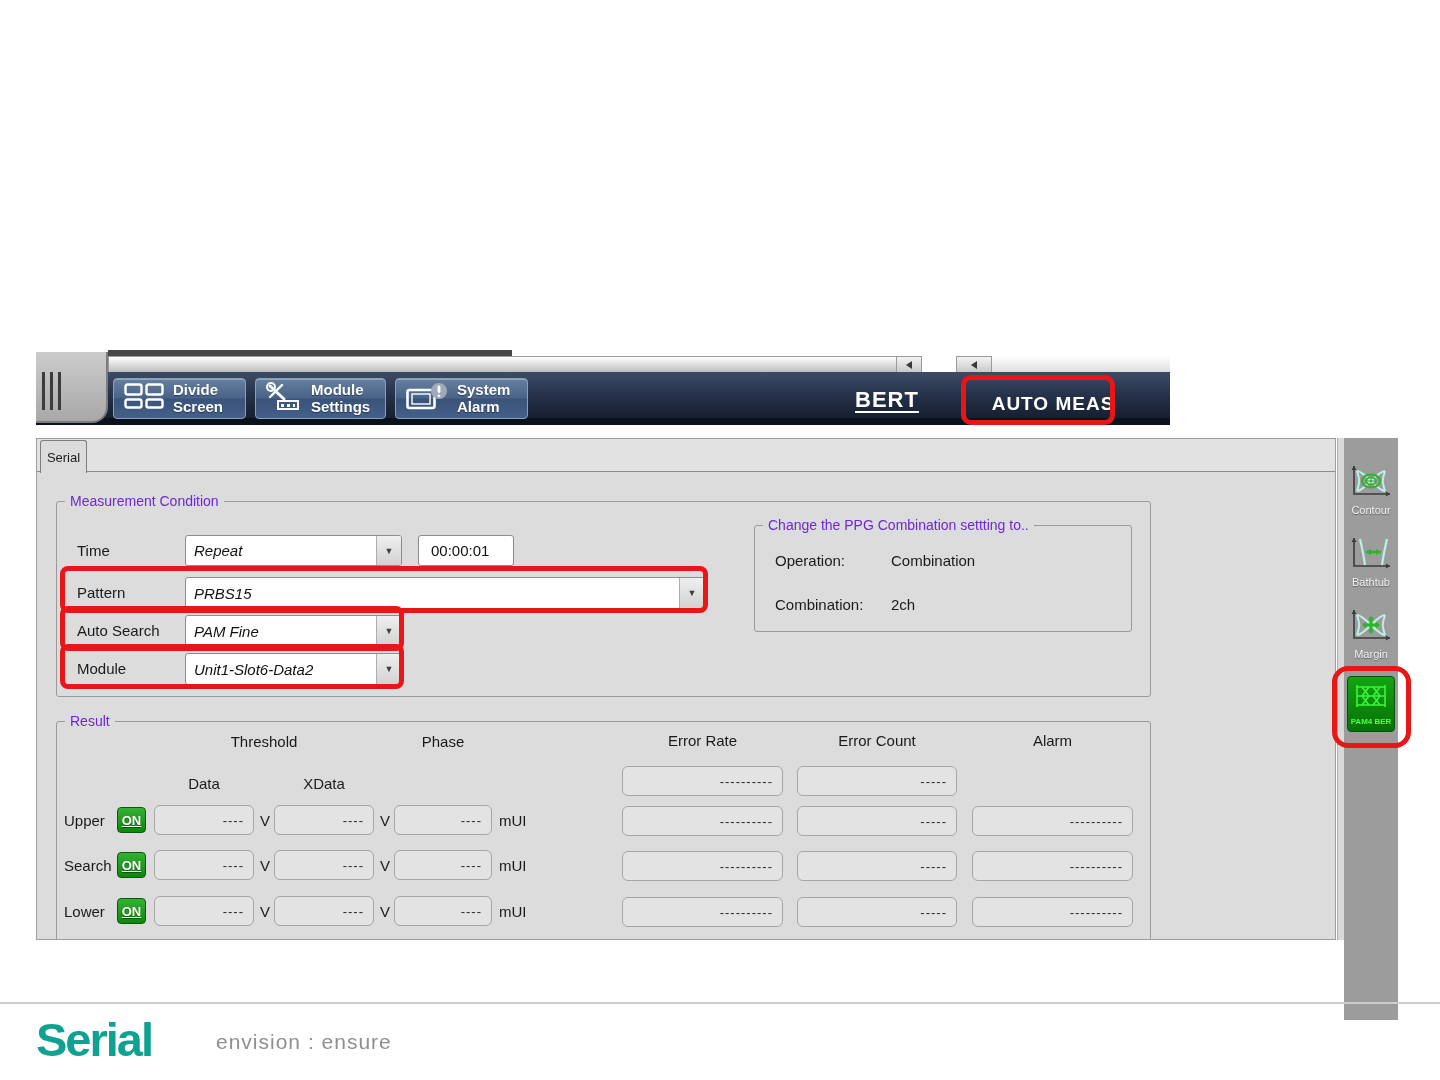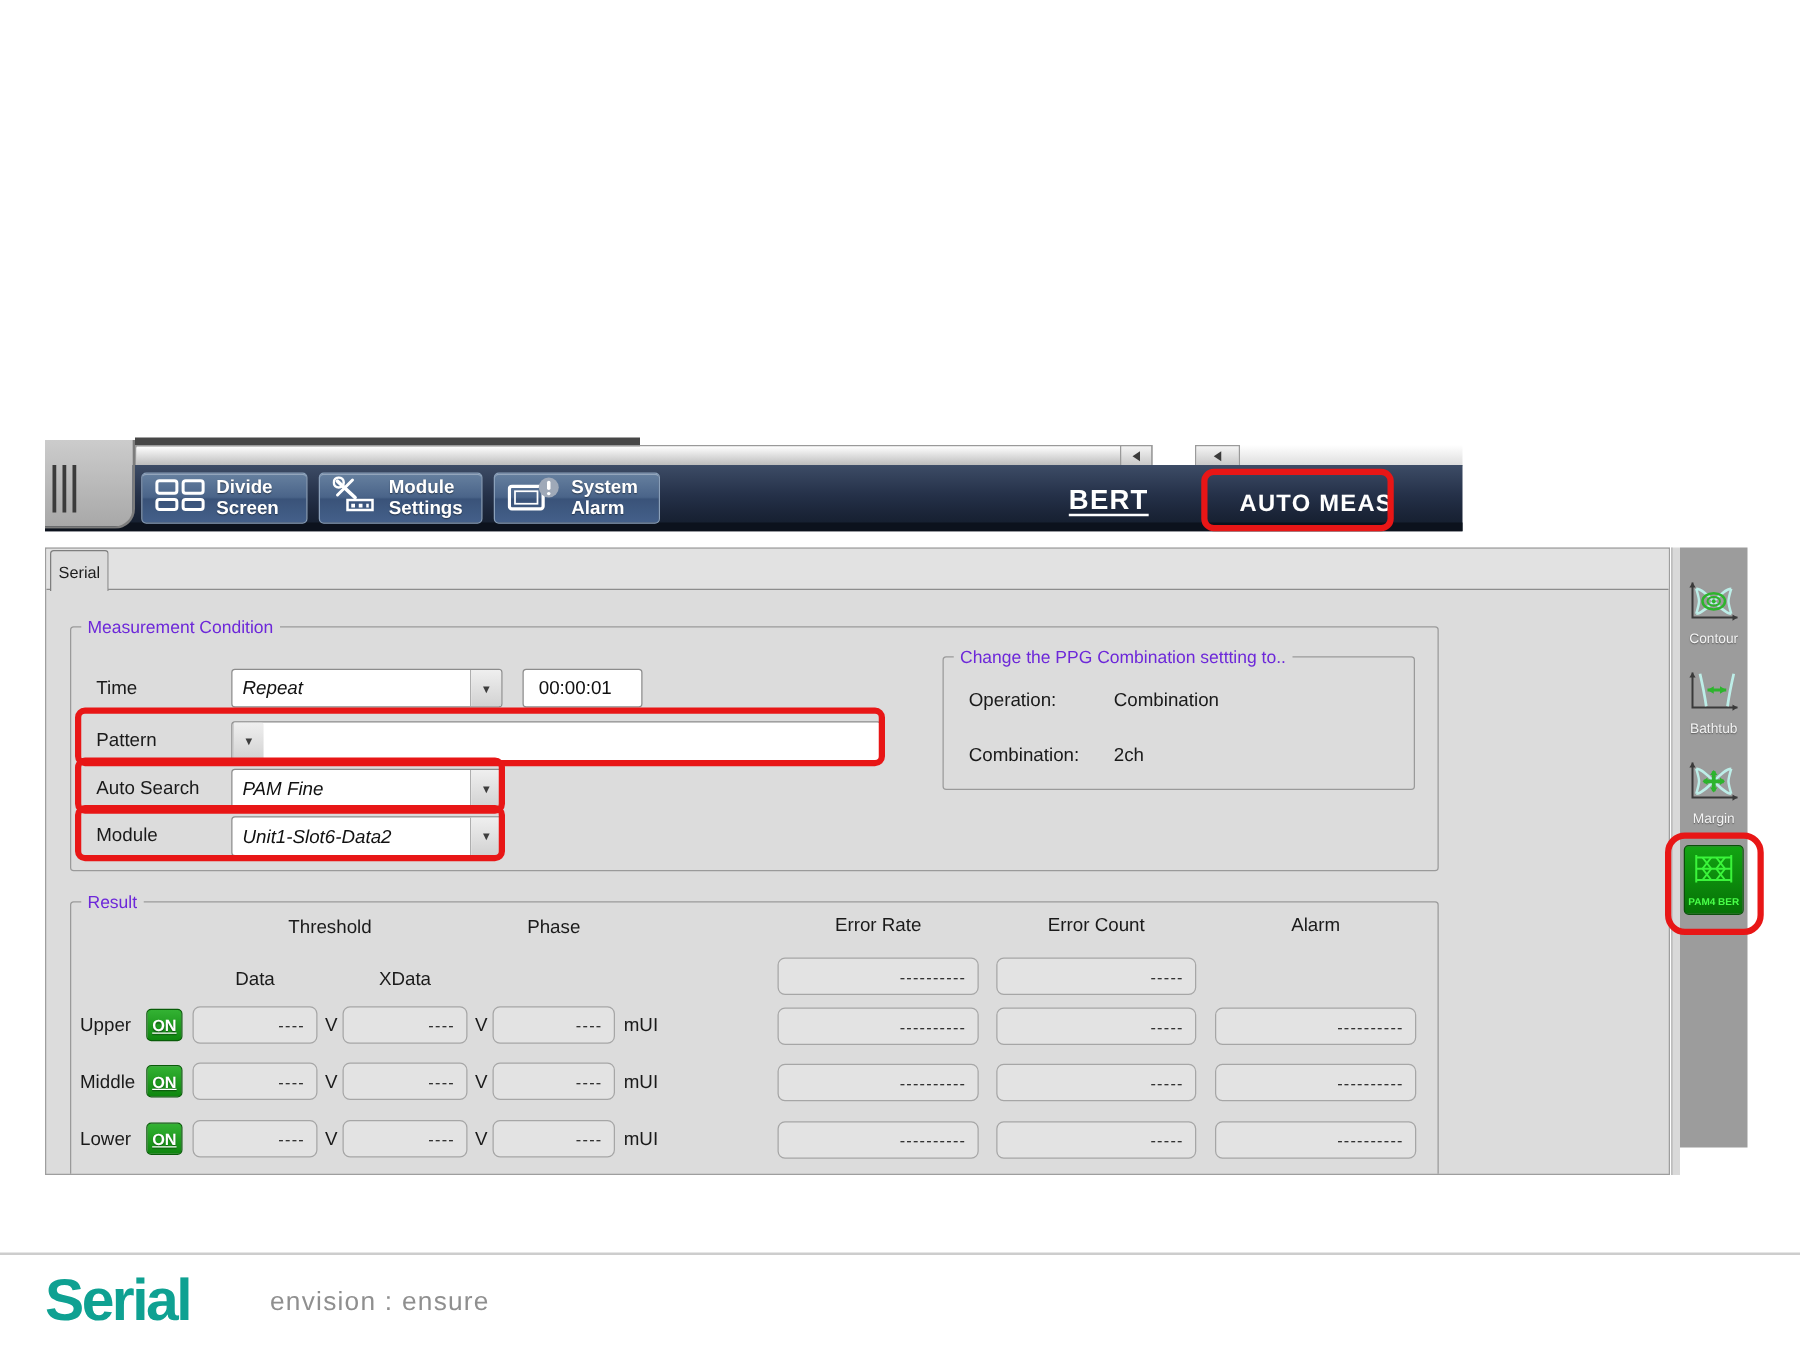--- a/index.html
+++ b/index.html
@@ -80,21 +80,21 @@
   .c-x     { left:217px; top:0; width:100px; }
   .c-v2    { left:323px; top:7px; }
   .c-ph    { left:337px; top:0; width:98px; }
   .c-mui   { left:442px; top:7px; }
   .c-er    { left:565px; top:1px; width:161px; }
   .c-ec    { left:740px; top:1px; width:160px; }
   .c-al    { left:915px; top:1px; width:161px; }
 
   
   .sidebar-edge { left:1337px; top:438px; width:7px; height:502px; background:#d9d9d9; border-left:1px solid #b2b2b2; }
-  .sidebar { left:1344px; top:438px; width:54px; height:480px; background:#9c9c9c; }
+  .sidebar { left:1344px; top:438px; width:54px; height:582px; background:#9c9c9c; }
   .sb-item { position:absolute; left:0; width:100%; display:flex; flex-direction:column;
     align-items:center; gap:2px; cursor:pointer; }
   .sb-label { font-size:11px; color:#f4f4f4; text-shadow:0 1px 1px #5a5a5a; white-space:nowrap; }
   .pam4-btn { position:absolute; left:3px; top:238px; width:48px; height:56px; border-radius:4px;
     background:linear-gradient(#13a413,#067106); border:1px solid #0a500a;
     display:flex; flex-direction:column; align-items:center; justify-content:center; gap:2px; cursor:pointer; }
   .pam4-label { font-size:8px; font-weight:bold; color:#49ff49; white-space:nowrap; }
 
   
   .footer-line { left:0; top:1002px; width:1440px; height:2px; background:#cdcdcd; }
@@ -180,20 +180,21 @@
       <div class="dd" style="left:128px; top:33px; width:217px; height:31px;">
         <span class="val">Repeat</span>
         <span class="arrow">▼</span>
       </div>
       <div class="tfield" style="left:361px; top:33px; width:96px; height:31px;">
         <span>00:00:01</span>
       </div>
 
       <span class="lbl" style="left:20px; top:82px;">Pattern</span>
       <div class="dd" style="left:128px; top:75px; width:520px; height:32px;">
+        <span class="val">PRBS15</span>
         <span class="arrow">▼</span>
       </div>
 
       <span class="lbl" style="left:20px; top:120px;">Auto Search</span>
       <div class="dd" style="left:128px; top:113px; width:217px; height:32px;">
         <span class="val">PAM Fine</span>
         <span class="arrow">▼</span>
       </div>
 
       <span class="lbl" style="left:20px; top:158px;">Module</span>
@@ -235,21 +236,21 @@
         <div class="rfield c-x">----</div>
         <span class="lbl c-v2">V</span>
         <div class="rfield c-ph">----</div>
         <span class="lbl c-mui">mUI</span>
         <div class="rfield c-er">----------</div>
         <div class="rfield c-ec">-----</div>
         <div class="rfield c-al">----------</div>
       </div>
 
       <div class="rrow" style="top:128px;">
-        <span class="lbl c-label">Middle</span>
+        <span class="lbl c-label">Search</span>
         <div class="onbtn c-on">ON</div>
         <div class="rfield c-data">----</div>
         <span class="lbl c-v1">V</span>
         <div class="rfield c-x">----</div>
         <span class="lbl c-v2">V</span>
         <div class="rfield c-ph">----</div>
         <span class="lbl c-mui">mUI</span>
         <div class="rfield c-er">----------</div>
         <div class="rfield c-ec">-----</div>
         <div class="rfield c-al">----------</div>

